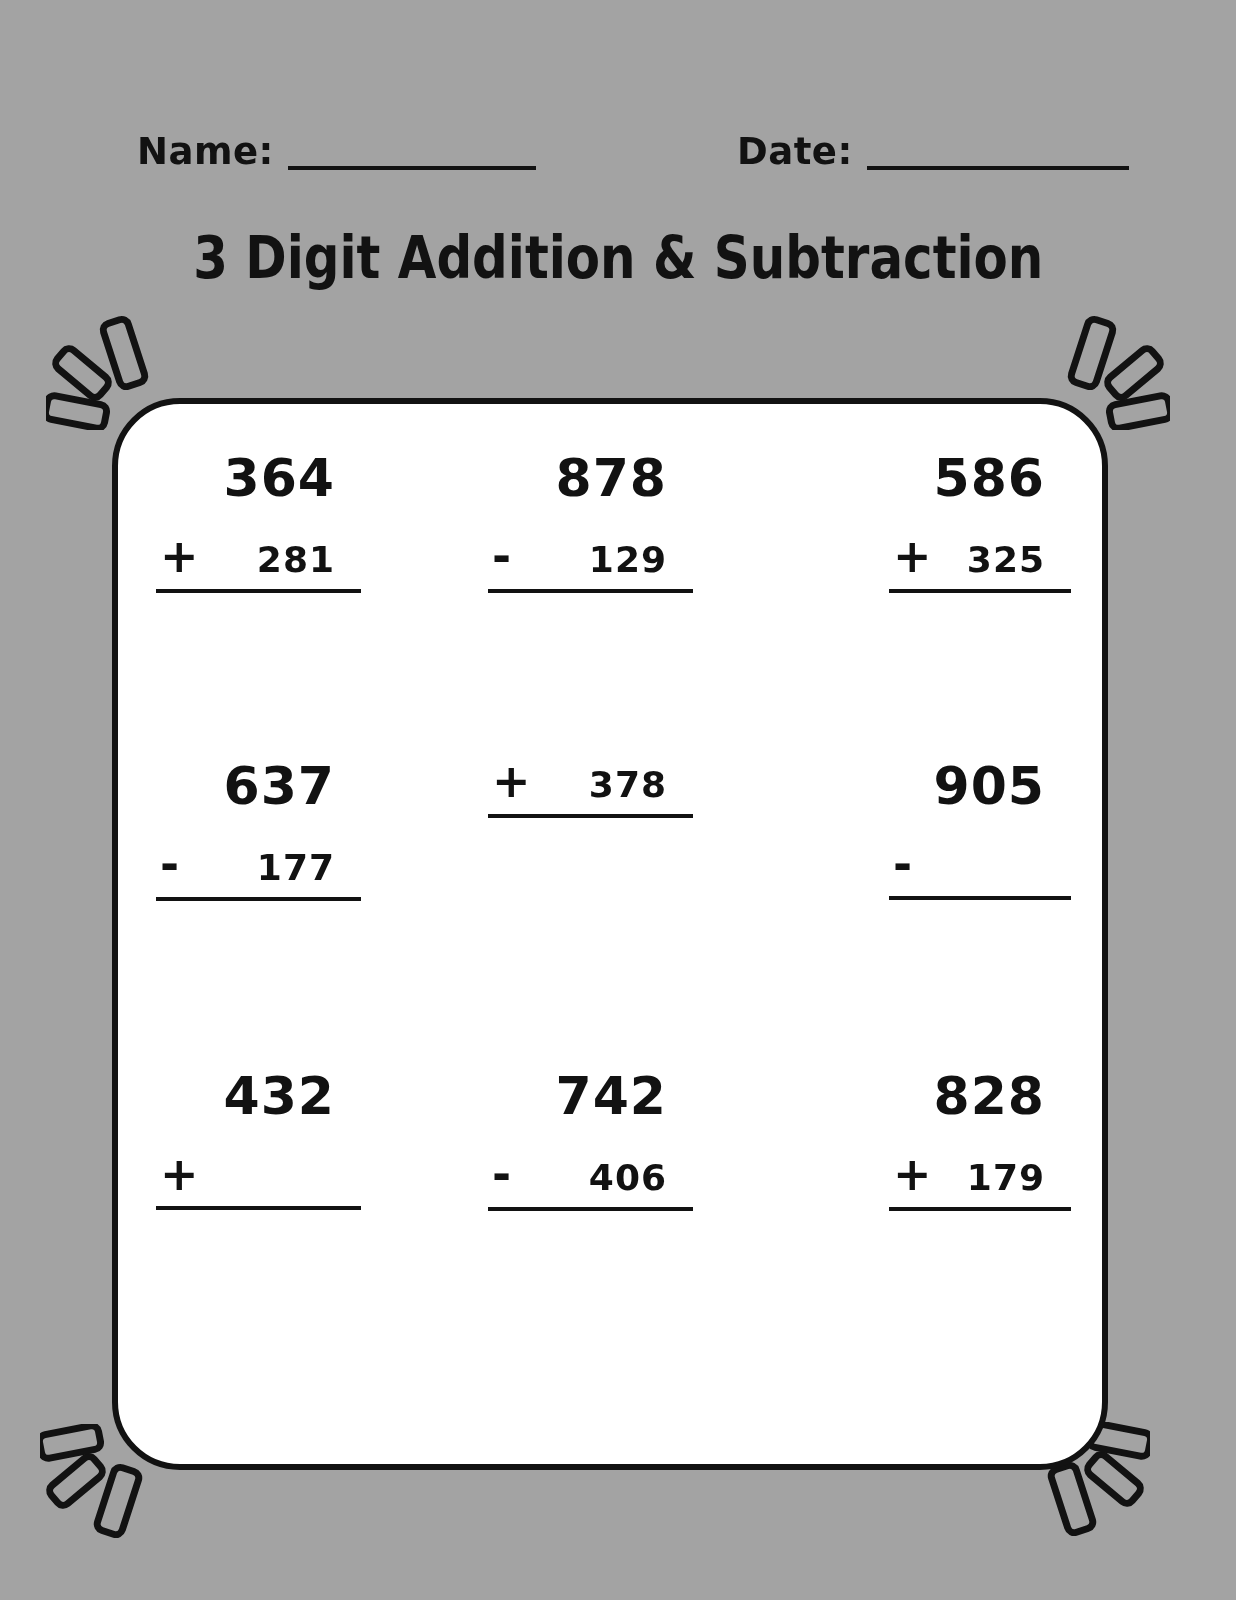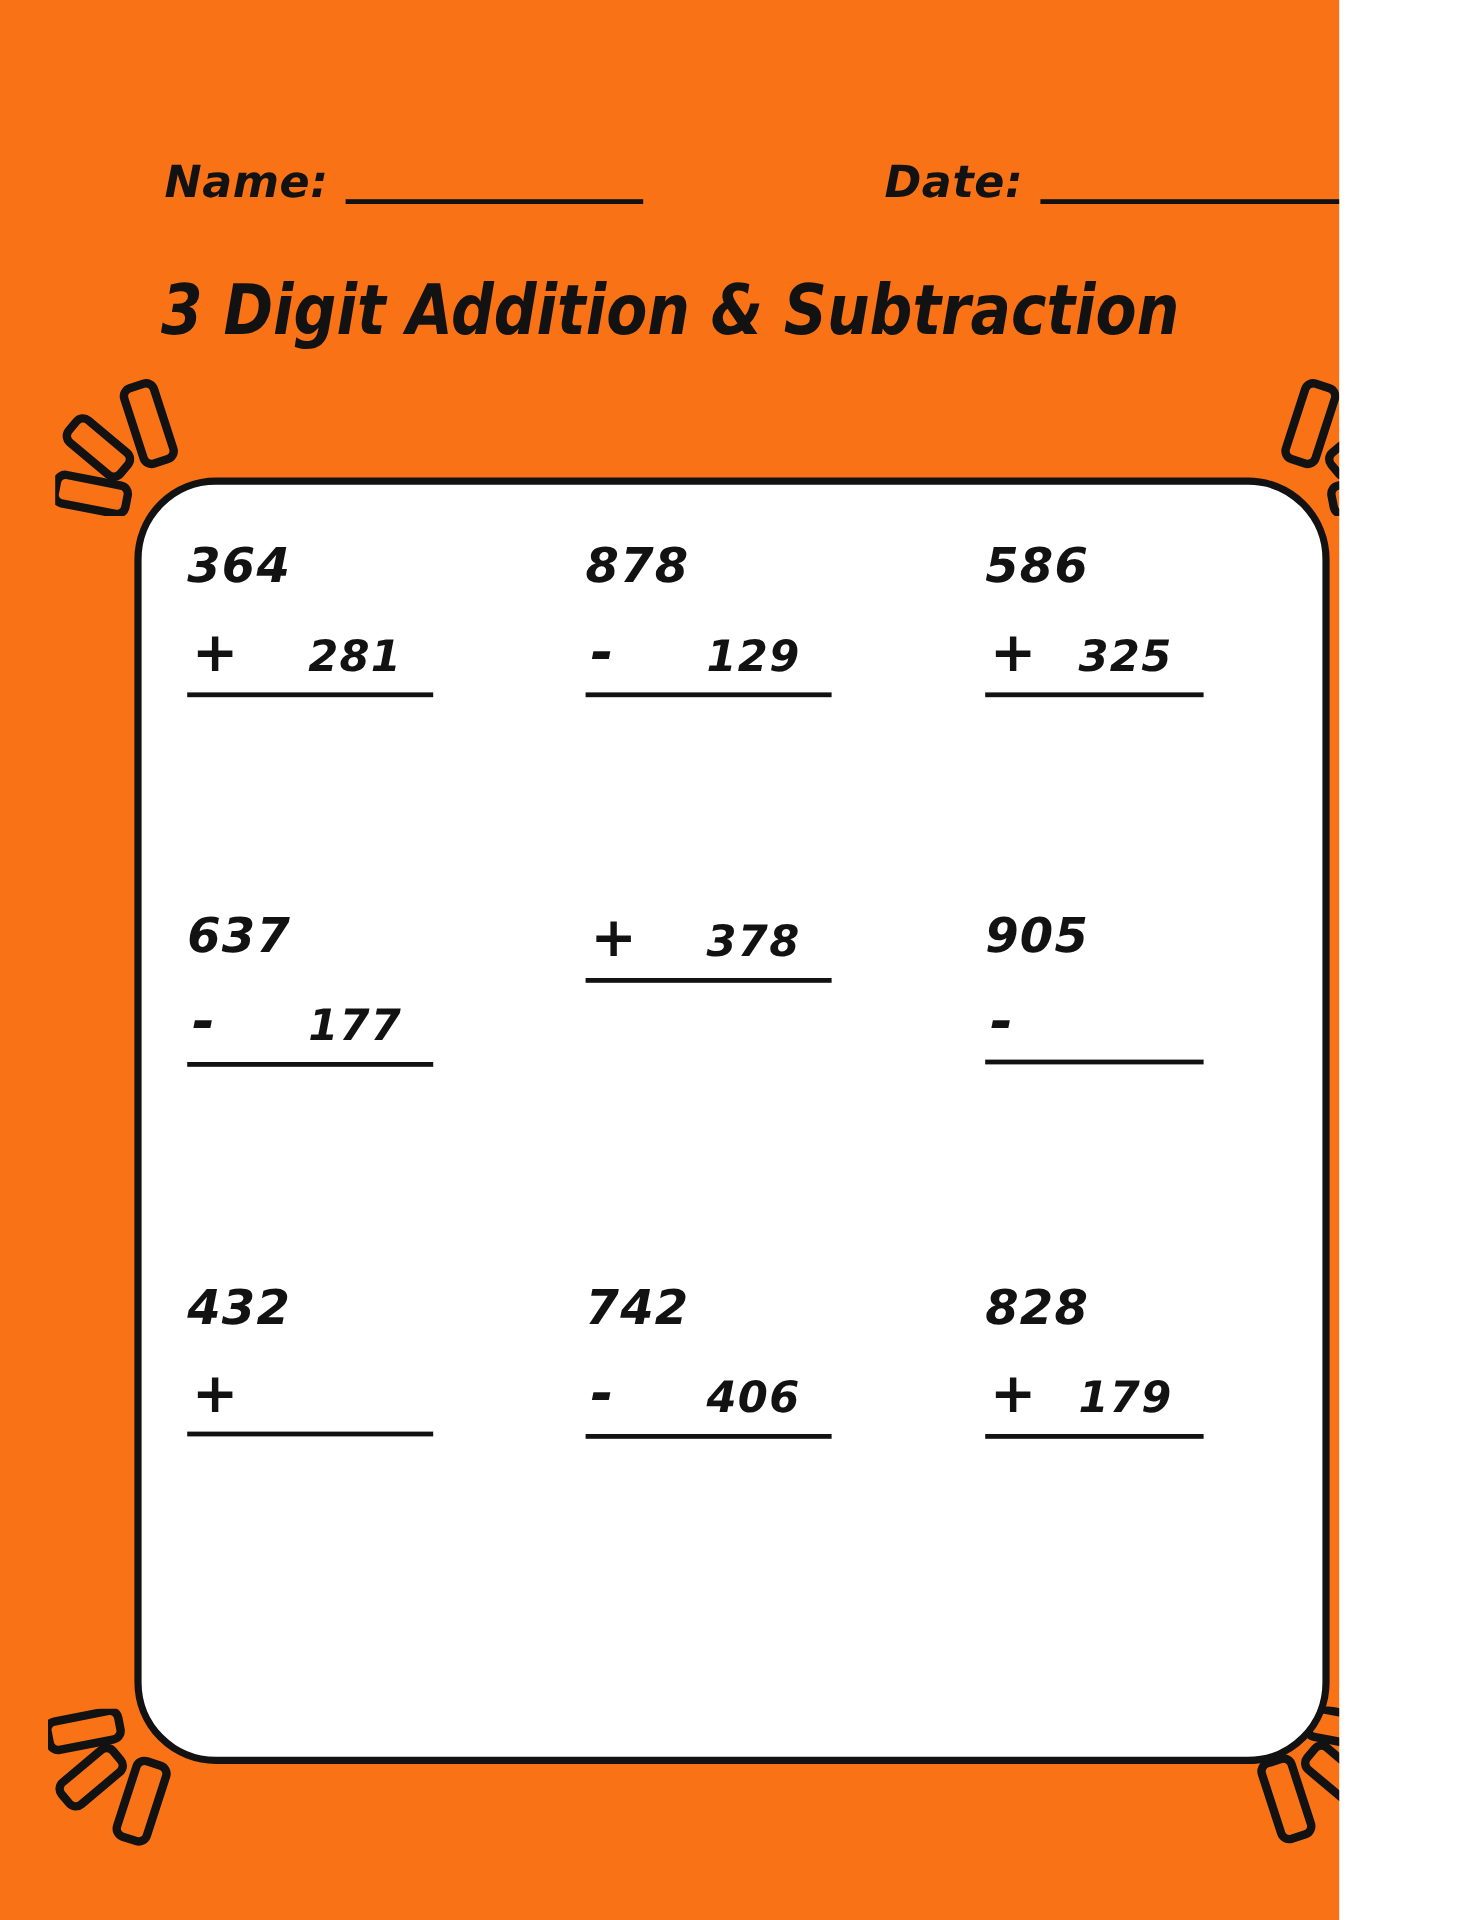--- a/index.html
+++ b/index.html
@@ -3,25 +3,24 @@
 <meta charset="utf-8">
 <style>
   * { margin: 0; padding: 0; box-sizing: border-box; }
   html, body { background: #ffffff; }
   body {
     font-family: "DejaVu Sans", "Liberation Sans", sans-serif;
     color: #121212;
   }
   .page {
     position: relative;
-    width: 1116px;
+    width: 1236px;
     height: 1600px;
-    background: #f97316;
+    background: #a3a3a3;
     overflow: hidden;
-    font-style: italic;
   }
 
   
   .field-group {
     position: absolute;
     display: flex;
     align-items: flex-end;
     gap: 14px;
   }
   .field-group.name { left: 137px; top: 132px; }
@@ -68,29 +67,29 @@
     background: #ffffff;
   }
 
   
   .problem {
     position: absolute;
     width: 205px;
   }
   .problem.c1 { left: 156px; }
   .problem.c2 { left: 488px; }
-  .problem.c3 { left: 821px; width: 182px; }
+  .problem.c3 { left: 889px; width: 182px; }
   .problem.r1 { top: 450px; }
   .problem.r2 { top: 758px; }
   .problem.r3 { top: 1068px; }
 
   .p-top {
-    text-align: left;
+    text-align: right;
     padding-right: 26px;
-    font-size: 40px;
+    font-size: 52px;
     font-weight: bold;
     line-height: 1.1;
     margin-bottom: 26px;
     letter-spacing: 1px;
   }
   .p-bot-row {
     display: flex;
     align-items: baseline;
     padding-bottom: 9px;
     border-bottom: 4px solid #121212;

